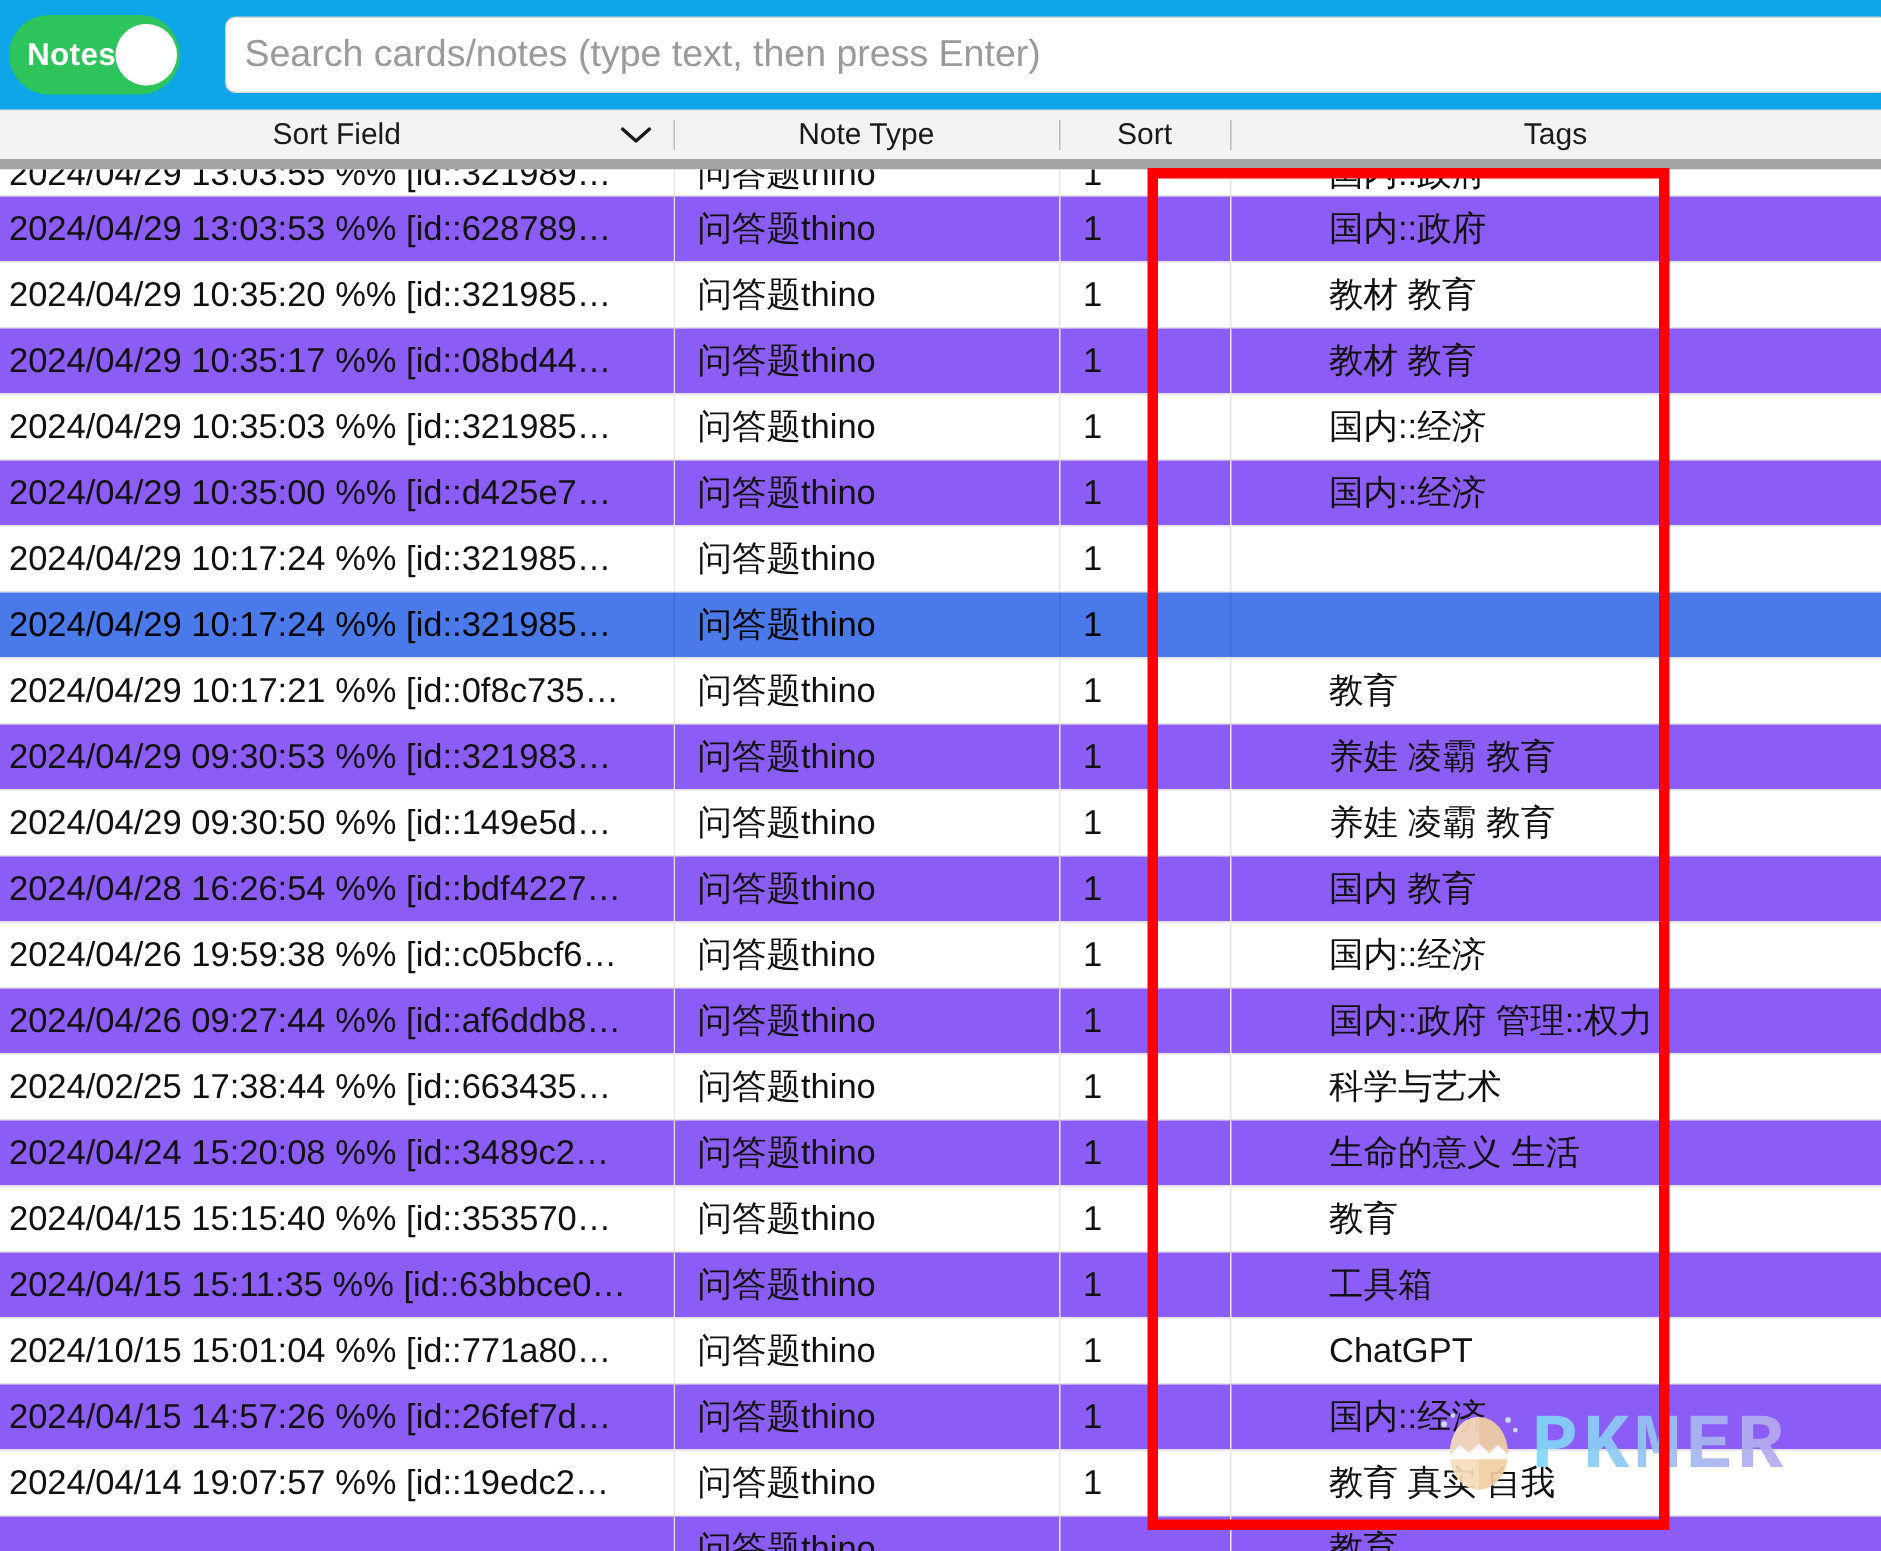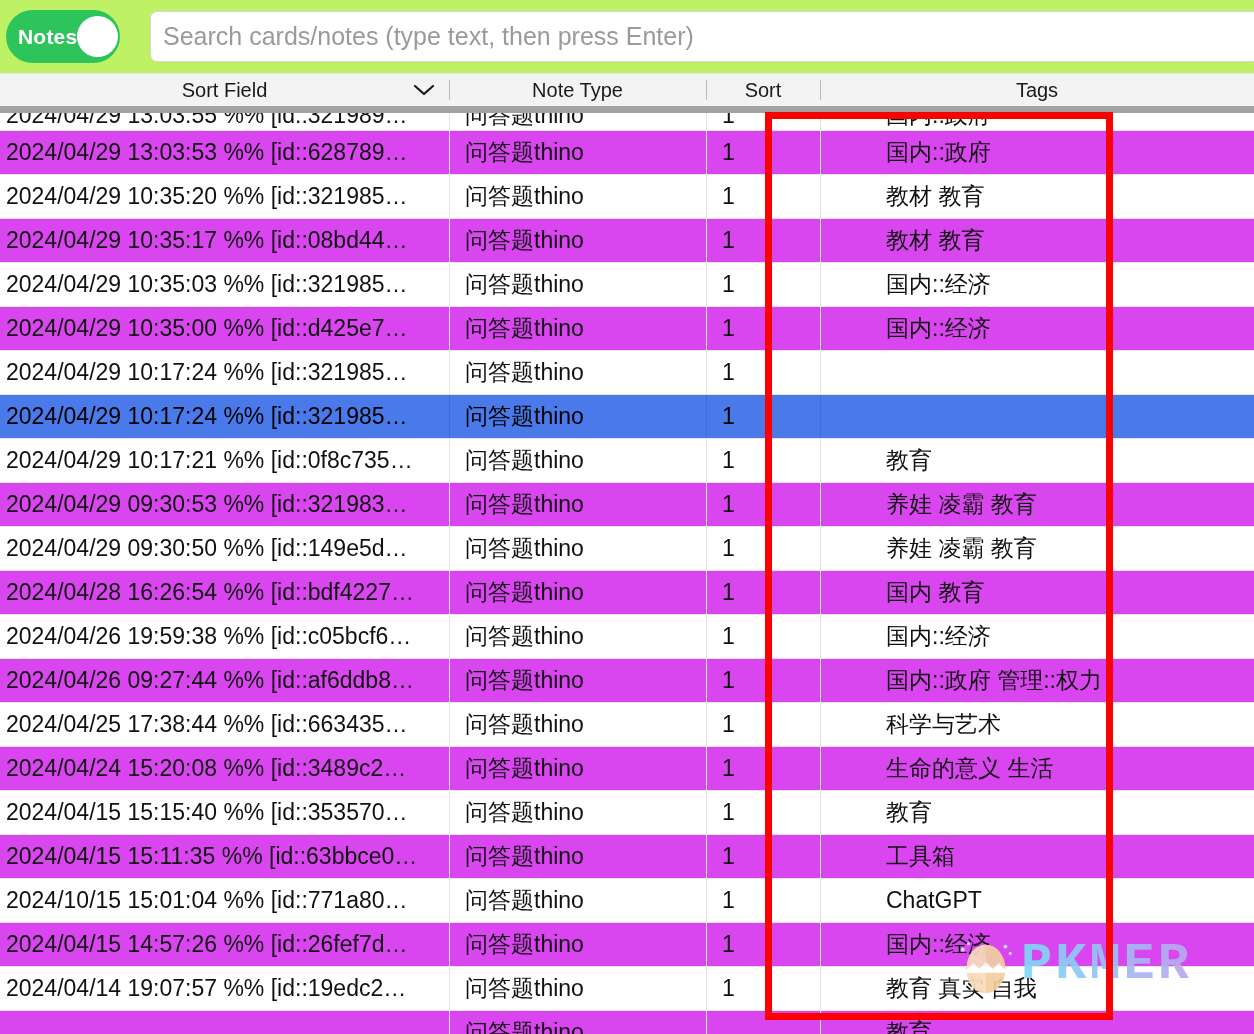--- a/index.html
+++ b/index.html
@@ -10,21 +10,21 @@
     background: #ffffff;
     font-family: "Liberation Sans", "DejaVu Sans", sans-serif;
     -webkit-font-smoothing: antialiased;
   }
 
   
   #topbar {
     position: absolute;
     left: 0; top: 0;
     width: 1254px; height: 74px;
-    background: #bef264;
+    background: #0ea5e9;
     display: flex;
     align-items: center;
     border-bottom: 1px solid #e3e3e3;
   }
   #notes-toggle {
     position: absolute;
     left: 6px; top: 10px;
     width: 114px; height: 53px;
     border-radius: 27px;
     background: #2ec45c;
@@ -115,21 +115,21 @@
     height: 921px;
     overflow: hidden;
   }
   .row {
     display: flex;
     height: 44px;
     align-items: center;
     border-bottom: 1px solid #e6e6e6;
     background: #ffffff;
   }
-  .row.alt { background: #d946ef; }
+  .row.alt { background: #8b5cf6; }
   .row.selected { background: #4a7aea; }
   .row.selected .cell { color: #000000; }
   .row.partial-top {
     height: 31px;
     margin-top: -13px;
   }
 
   .cell {
     position: relative;
     font-size: 23px;
@@ -306,21 +306,21 @@
       <div class="cell c-cards">1</div>
       <div class="cell c-tags">国内::经济</div>
     </div>
     <div class="row alt">
       <div class="cell c-sort">2024/04/26 09:27:44 %% [id::af6ddb8…</div>
       <div class="cell c-note">问答题thino</div>
       <div class="cell c-cards">1</div>
       <div class="cell c-tags">国内::政府 管理::权力</div>
     </div>
     <div class="row">
-      <div class="cell c-sort">2024/04/25 17:38:44 %% [id::663435…</div>
+      <div class="cell c-sort">2024/02/25 17:38:44 %% [id::663435…</div>
       <div class="cell c-note">问答题thino</div>
       <div class="cell c-cards">1</div>
       <div class="cell c-tags">科学与艺术</div>
     </div>
     <div class="row alt">
       <div class="cell c-sort">2024/04/24 15:20:08 %% [id::3489c2…</div>
       <div class="cell c-note">问答题thino</div>
       <div class="cell c-cards">1</div>
       <div class="cell c-tags">生命的意义 生活</div>
     </div>

